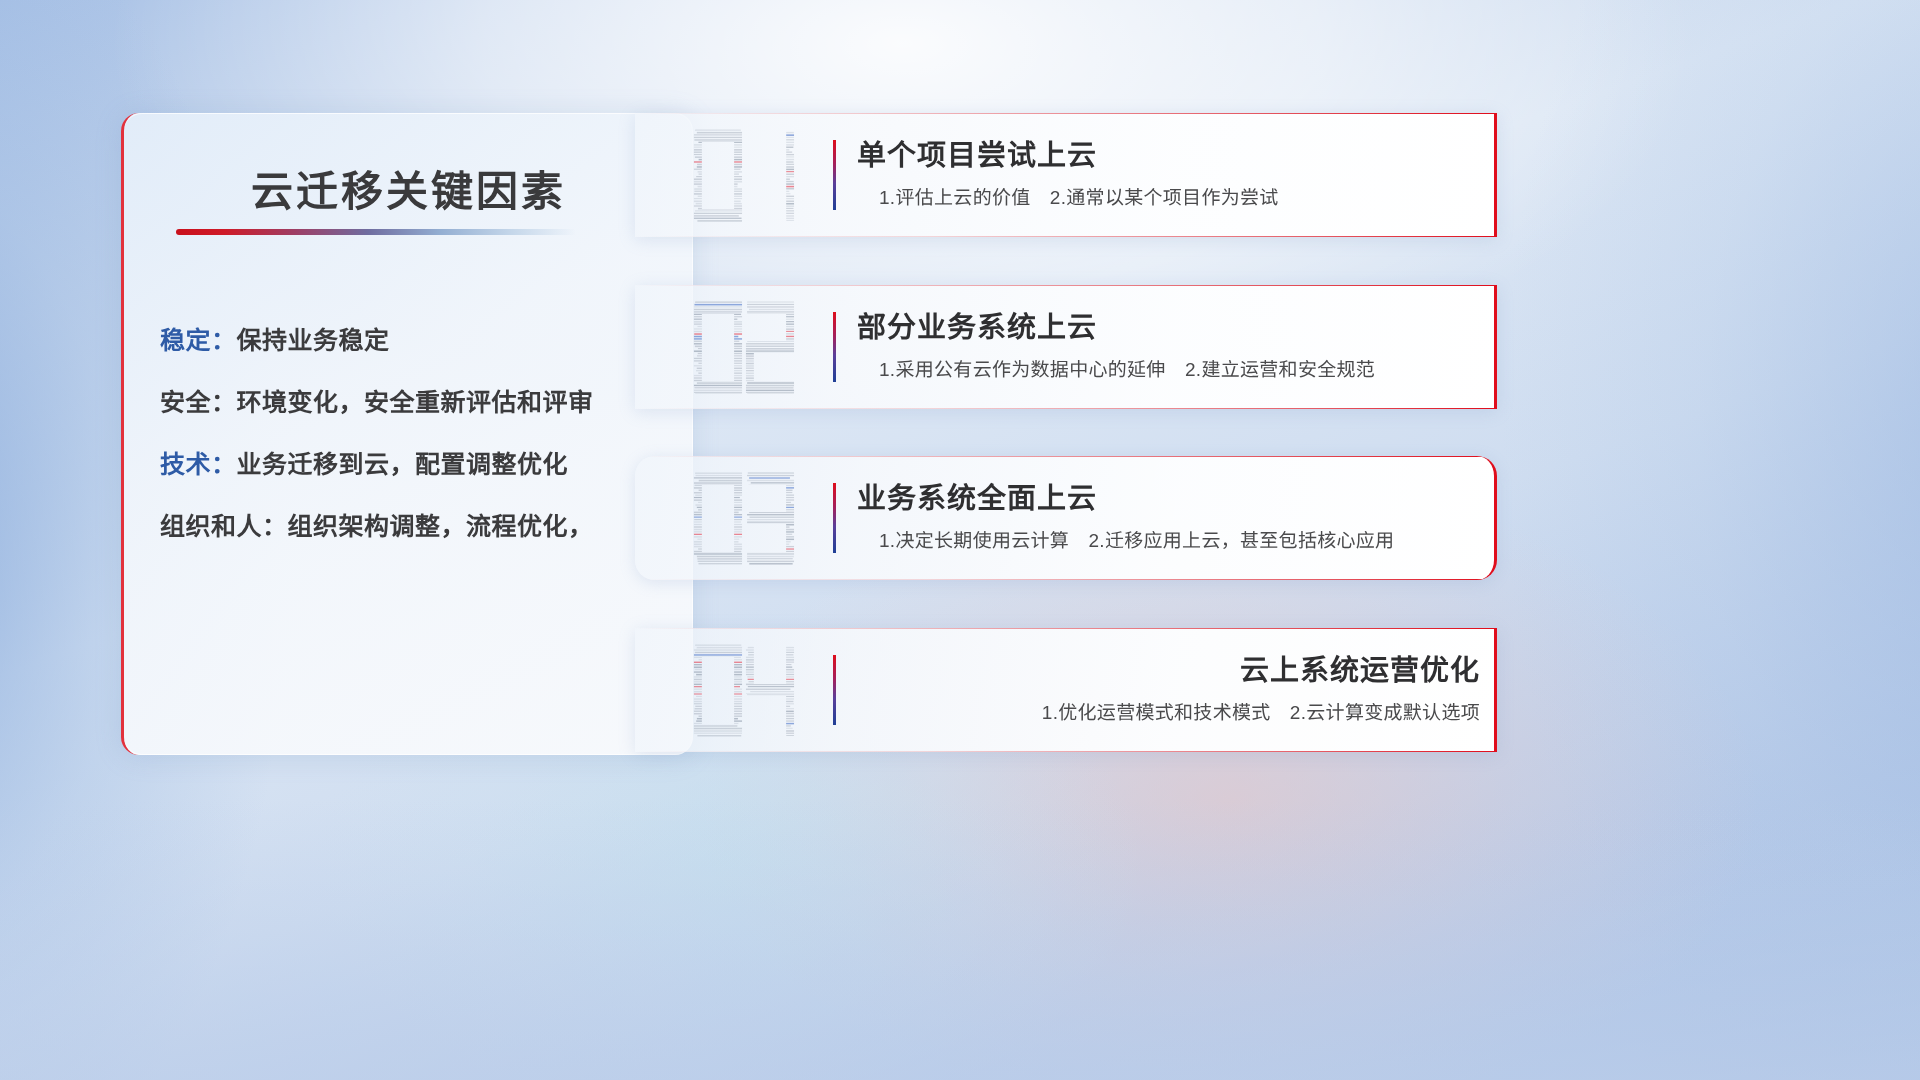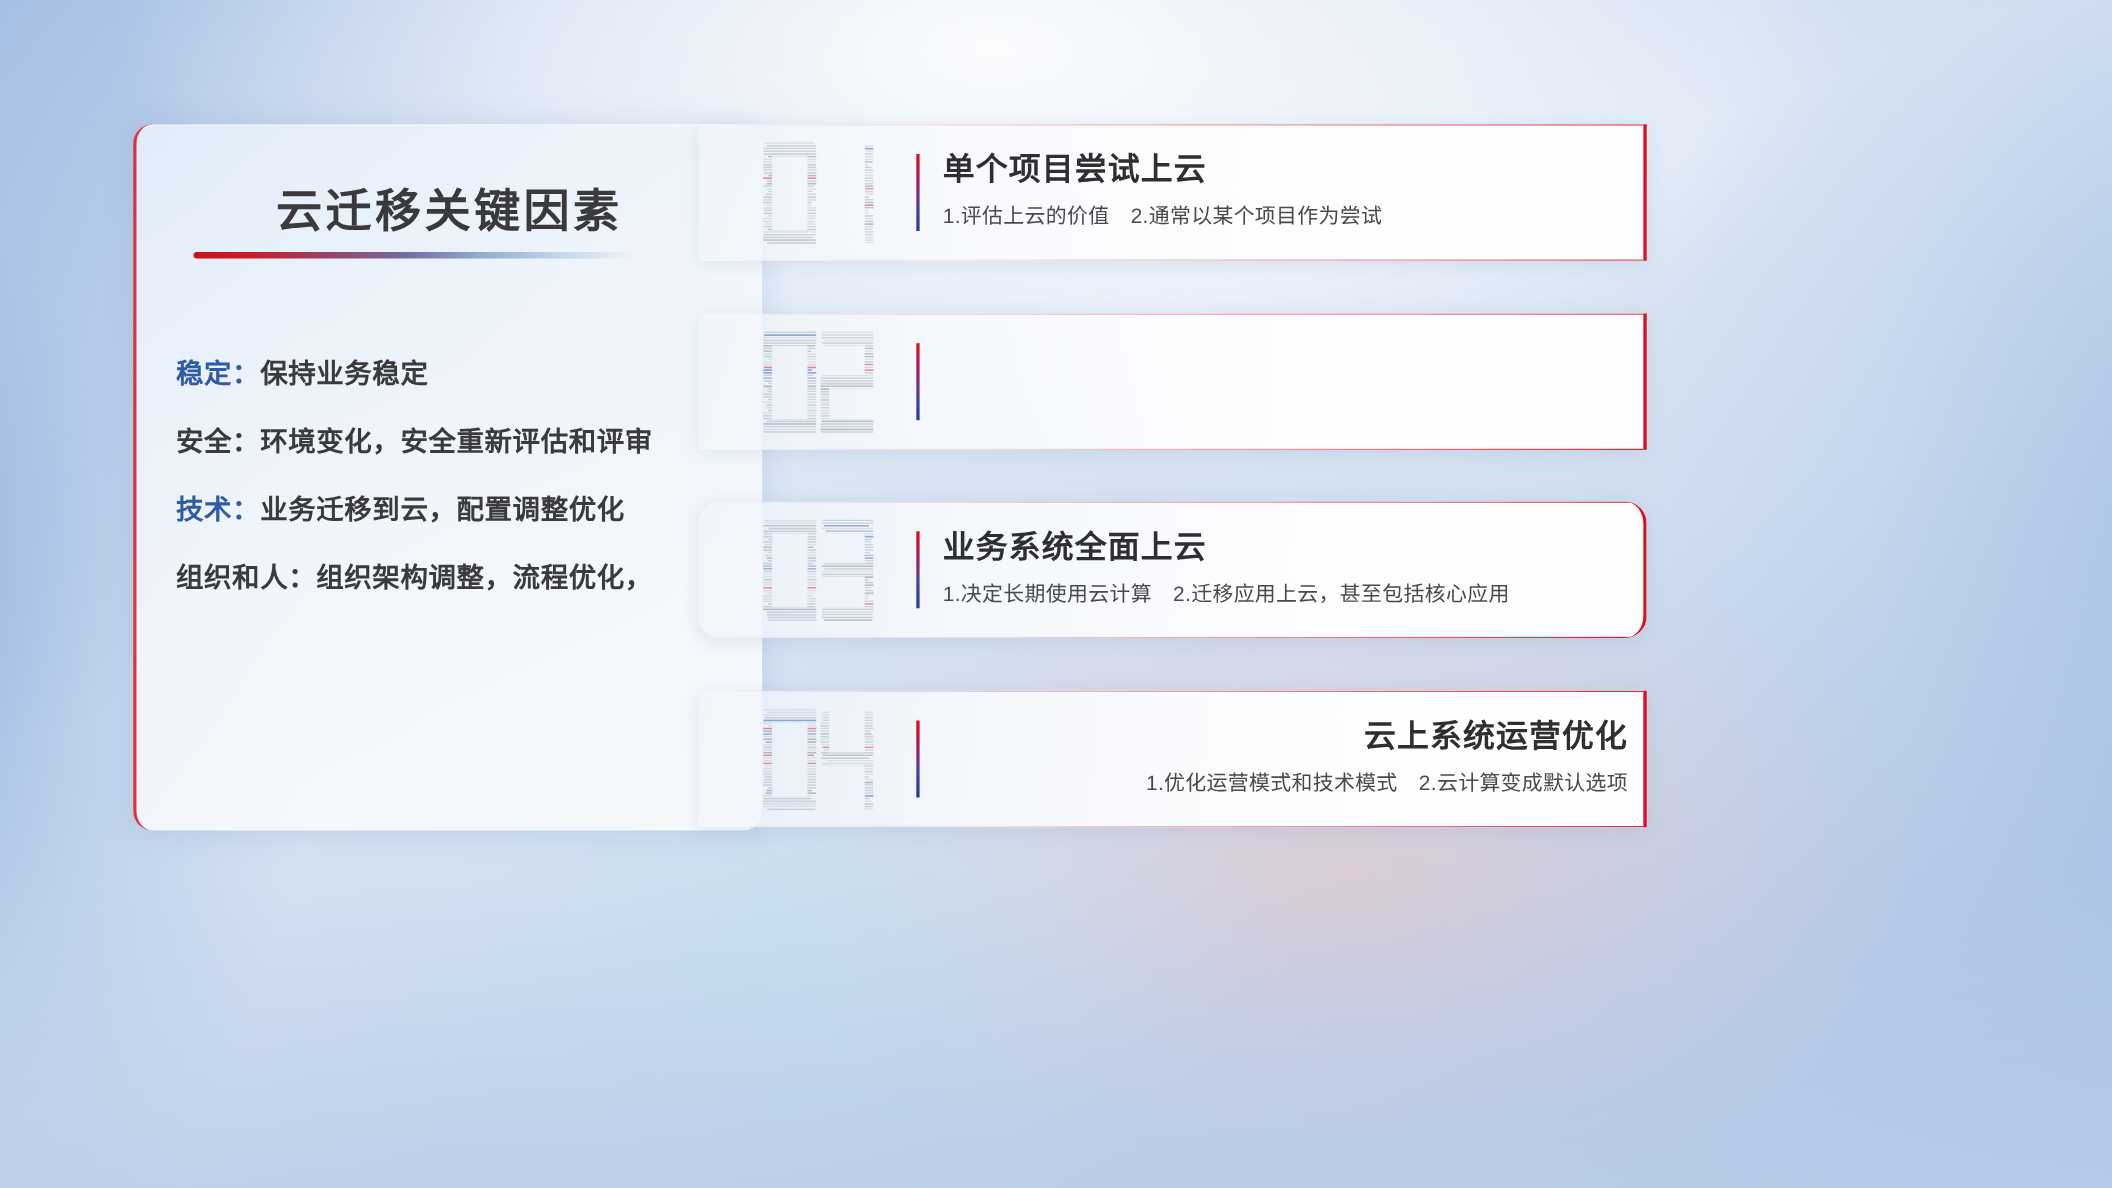--- a/index.html
+++ b/index.html
@@ -190,20 +190,21 @@
     letter-spacing: 1px;
     line-height: 40px;
   }
   .step-desc {
     margin-top: 10px;
     font-size: 19px;
     color: #4a4a4c;
     letter-spacing: 0.3px;
     line-height: 26px;
     white-space: pre;
+    margin-left: 22px;
   }
 </style>
 </head>
 <body>
 
 <div id="stage">
 
   <div class="bg-layer bg-base"></div>
   <div class="bg-layer bg-haze-top"></div>
   <div class="bg-layer bg-left"></div>
@@ -465,20 +466,24 @@
                   <rect x="-4.71" y="92.65" width="112.54" height="1.48" fill="rgba(120,133,152,0.50)"></rect>
                   <rect x="-0.05" y="95.10" width="101.49" height="1.29" fill="rgba(150,160,175,0.42)"></rect>
                   <rect x="12.27" y="97.55" width="90.77" height="1.30" fill="rgba(224,40,58,0.55)"></rect>
       </g>
                   </svg>
                 </g>
           </g>
        </svg>
       </div>
     <div class="step-bar"></div>
+    <div class="step-text">
+      <div class="step-title">部分业务系统上云</div>
+      <div class="step-desc">1.采用公有云作为数据中心的延伸　2.建立运营和安全规范</div>
+    </div>
   </section>
 
   <section id="step-3" class="step-card">
     <div class="step-number">
         <svg viewBox="0 0 160 100" width="160" height="100" aria-hidden="true">
          <g transform="translate(6,0)">
             <g transform="translate(0,0) scale(0.62,1)">
                   <svg viewBox="0 0 100 100" width="100" height="100" x="0" y="0" overflow="visible">
 
       <defs>

